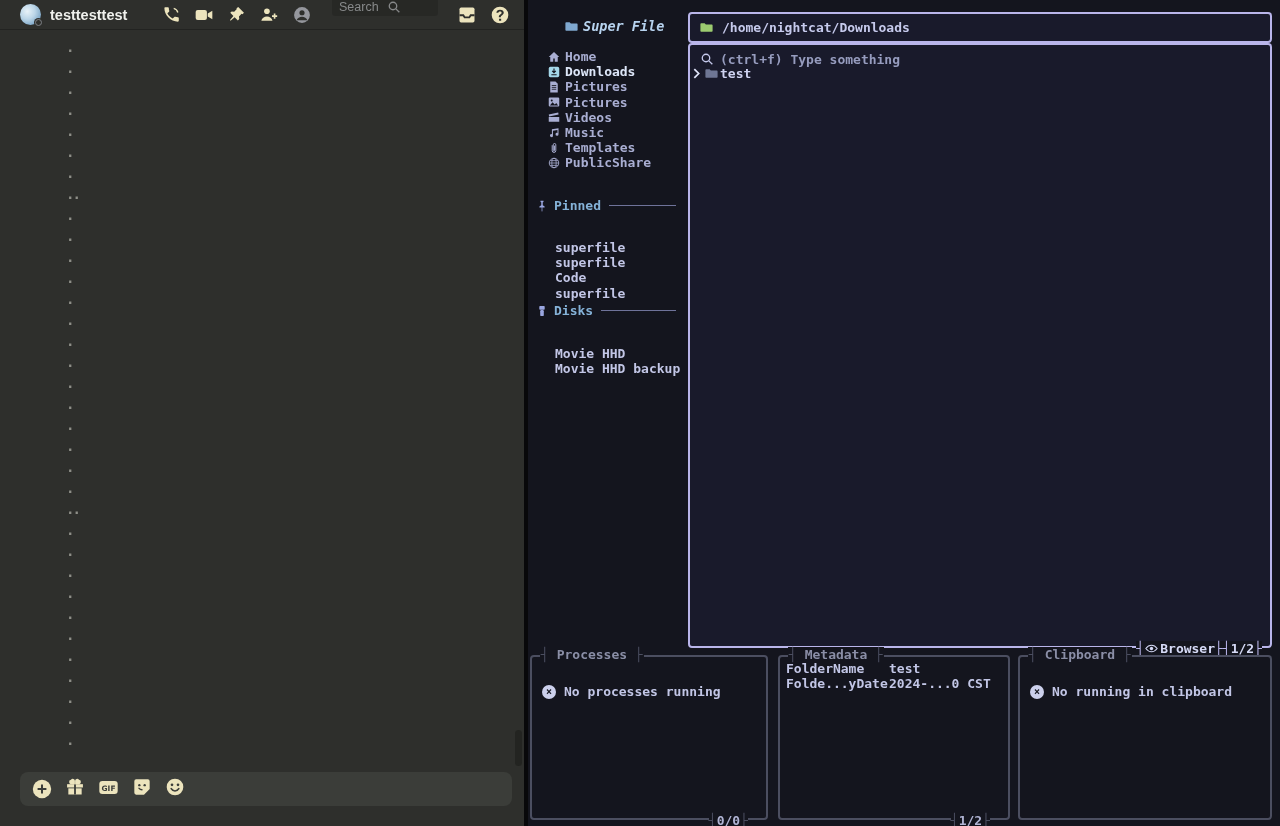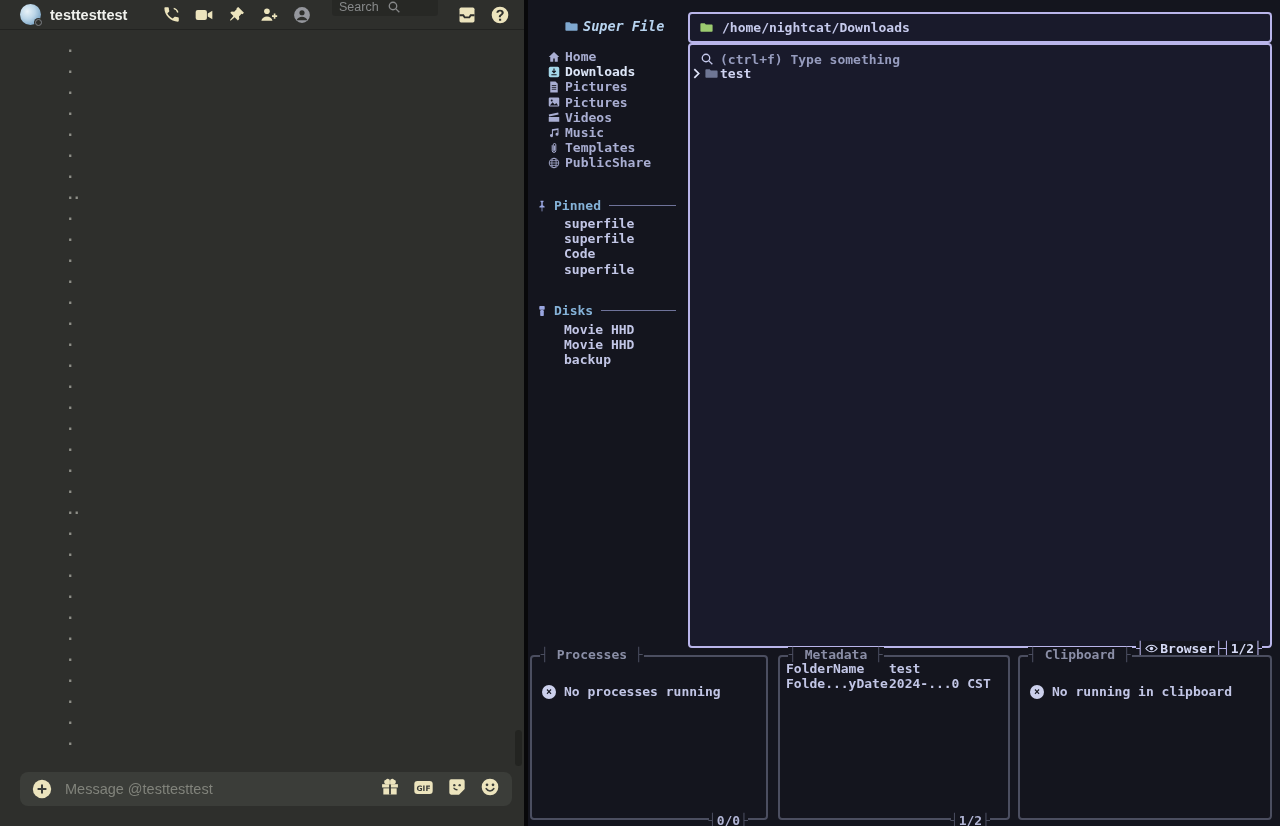--- a/index.html
+++ b/index.html
@@ -50,21 +50,21 @@
     color:#b7d3ef;font-size:13.5px;font-style:italic;}
   .sf-title .ic{color:#7fa8d0;display:flex;}
   .sf-nav{position:absolute;left:19px;top:49px;right:4px;}
   .sf-item{height:15.2px;display:flex;align-items:center;gap:5px;color:#a9aed2;cursor:default;}
   .sf-item .ic{display:flex;width:13px;justify-content:center;}
   .sf-item.active{color:var(--bright);}
   .sf-item.active .ic{color:#a5d8ea;}
   .sf-section{position:absolute;left:8px;right:12px;display:flex;align-items:center;gap:6px;color:var(--accent-blue);margin-top:12px;}
   .sf-section .ic{color:#9aa6e0;display:flex;}
   .sf-section .line{flex:1;height:1px;background:#6f739a;margin-left:2px;}
-  .sf-sublist{position:absolute;left:36px;}
+  .sf-sublist{position:absolute;left:27px;margin-top:24px;}
   .sf-sublist div{height:15.2px;line-height:15.2px;color:var(--text);}
 
   .sf-pathbox{position:absolute;left:160px;top:12px;width:584px;height:31px;background:var(--box-bg);
     border:2px solid var(--lavender-border);border-radius:4px;display:flex;align-items:center;padding-left:10px;gap:9px;}
   .sf-pathbox .ic{color:var(--green);display:flex;}
   .sf-path{color:#c6caec;}
   .sf-filebox{position:absolute;left:160px;top:43px;width:584px;height:605px;background:var(--box-bg);
     border:2px solid var(--lavender-border);border-radius:4px;}
   .sf-searchrow{position:absolute;left:9px;top:6px;display:flex;align-items:center;gap:5px;color:var(--hint);}
   .sf-searchrow .ic{color:#c5c9ec;display:flex;}
@@ -205,21 +205,20 @@
         <div class="thumb"></div>
       </div>
 
     <div class="dc-composer">
       <span class="plus-btn">
           <svg viewBox="0 0 24 24" width="22" height="22">
             <circle cx="12" cy="12" r="10" fill="currentColor"></circle>
             <path d="M12 7.2v9.6M7.2 12h9.6" stroke="var(--composer-bg)" stroke-width="2.2"></path>
           </svg>
         </span>
-      <span class="composer-ph">Message @testtesttest</span>
       <div class="composer-icons">
           <span class="ic"><svg viewBox="0 0 24 24" width="20" height="20">
               <path fill="currentColor" d="M2.5 8.6h19v4h-19z"></path>
               <path fill="currentColor" d="M4 13.6h16V21H4z"></path>
               <path fill="var(--composer-bg)" d="M10.9 8.6h2.2V21h-2.2z"></path>
               <path fill="currentColor" d="M7.2 3.2A2.6 2.6 0 0 1 11.9 5v3.6H8.1A2.6 2.6 0 0 1 7.2 3.2zM16.8 3.2A2.6 2.6 0 0 0 12.1 5v3.6h3.8a2.6 2.6 0 0 0 .9-5.4z"></path>
             </svg></span>
           <span class="ic"><svg viewBox="0 0 24 24" width="21" height="21">
               <rect x="1.5" y="4.5" width="21" height="15" rx="3.5" fill="currentColor"></rect>
               <text x="12" y="15.8" text-anchor="middle" font-size="8.5" font-weight="bold" font-family="DejaVu Sans, sans-serif" fill="var(--composer-bg)">GIF</text>

